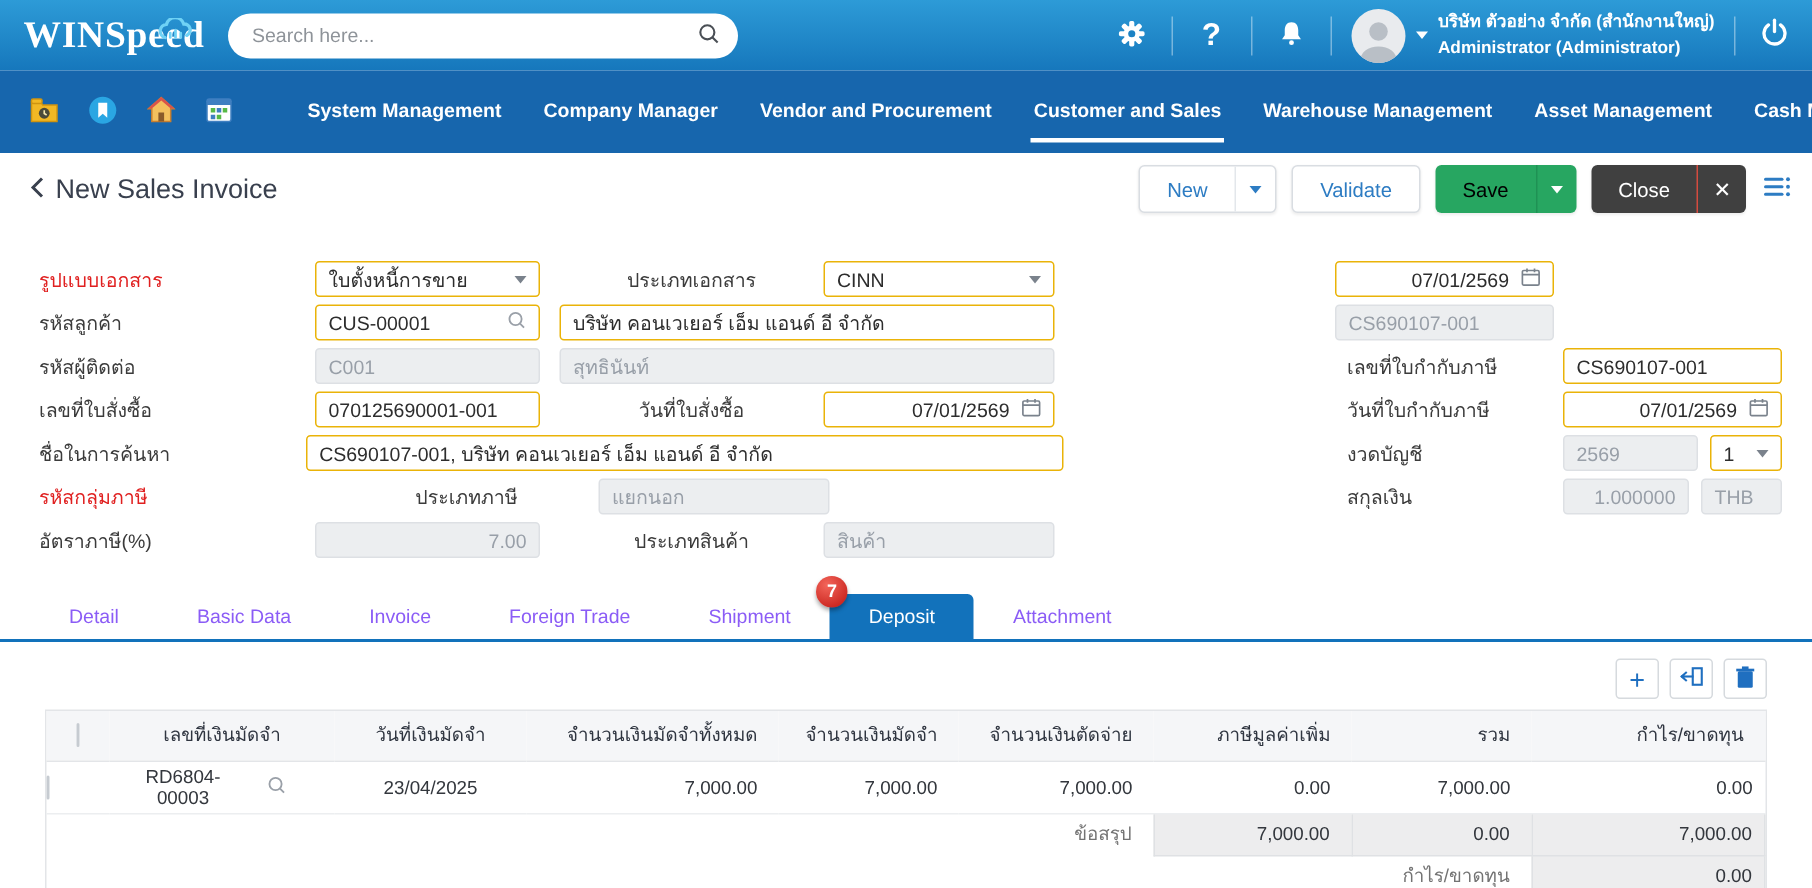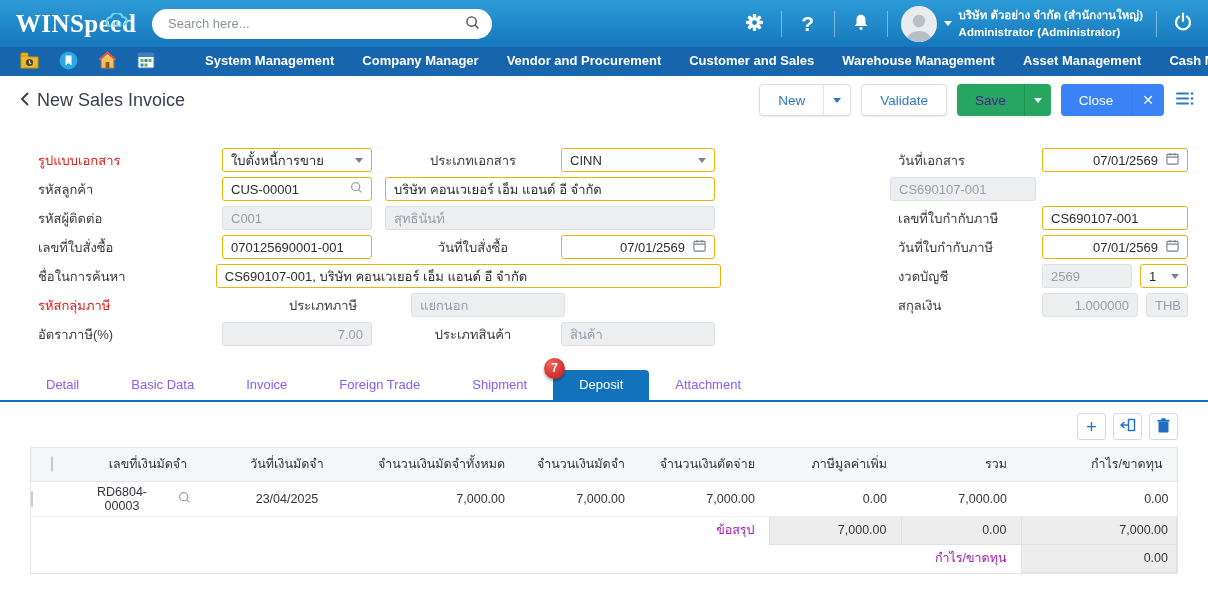--- a/index.html
+++ b/index.html
@@ -21,46 +21,46 @@
   .top-right { margin-left:auto; display:flex; align-items:center; padding-right:12px; color:#fff; }
   .tdiv { width:1px; height:26px; background:rgba(255,255,255,.4); margin:0 13px; }
   .hicon { width:26px; text-align:center; cursor:pointer; display:flex; justify-content:center; }
   .help-q { font-size:21px; font-weight:bold; color:#fff; line-height:1; }
   .avatar { width:36px; height:36px; border-radius:50%; background:#e9ebee; overflow:hidden; display:flex; align-items:flex-end; justify-content:center; }
   .user-block { display:flex; align-items:center; gap:7px;justify-content:center; }
   .user-text { font-size:11.5px; font-weight:bold; line-height:1.45; }
   .chev { width:0; height:0; border-left:4px solid transparent; border-right:4px solid transparent; border-top:5px solid #fff; }
 
   
-  .nav { height:29px; background:#1766ad; display:flex; align-items:center; padding:0 0 0 20px; }
+  .nav { height:55px; background:#1766ad; display:flex; align-items:center; padding:0 0 0 20px; }
   .nav-icons { display:flex; align-items:center; gap:20px; }
   .nav-div { width:1px; height:28px; background:rgba(255,255,255,.5); margin:0 18px; }
   .nav-item { color:#fff; font-size:13px; font-weight:bold; padding:0 14px; height:45px; line-height:44px; cursor:pointer; position:relative; white-space:nowrap; }
   .nav-item.active::after { content:""; position:absolute; left:12px; right:12px; bottom:2px; height:3px; background:#fff; }
 
   
   .page-header { height:48px; display:flex; align-items:center; padding:0 14px 0 20px; background:#fff; }
   .back-wrap { display:flex; align-items:center; gap:7px; cursor:pointer; }
   .page-title { font-size:18px; color:#39404e; }
   .actions { margin-left:auto; display:flex; align-items:center; gap:10px; }
   .btn { height:32px; border-radius:4px; display:flex; align-items:center; font-size:13.5px; cursor:pointer; box-shadow:0 1px 2px rgba(0,0,0,.07); }
   .btn .seg { padding:0 18px; display:flex; align-items:center; height:100%; }
   .btn .seg-arrow { padding:0 9px; display:flex; align-items:center; height:100%; }
   .btn-white { background:#fff; border:1px solid #d9dde2; color:#2d7cc3; }
   .btn-white .seg-arrow { border-left:1px solid #e3e7eb; }
   .btn-white .chevd { border-top-color:#2d7cc3; }
-  .btn-green { background:#27a661; color:#4c1d95; }
+  .btn-green { background:#27a661; color:#000000; }
   .btn-green .seg-arrow { border-left:1px solid #1f9154; }
-  .btn-red { background:#3b82f6; color:#fff; }
+  .btn-red { background:#404040; color:#fff; }
   .btn-red .seg-x { border-left:1px solid #d44b3f; padding:0 10px; height:100%; display:flex; align-items:center; font-size:14px; font-weight:bold; }
   .chevd { width:0; height:0; border-left:4px solid transparent; border-right:4px solid transparent; border-top:5px solid #fff; }
 
   
   .form-area { position:relative; height:212px; margin-top:24px; }
-  .form-left { position:absolute; left:16px; top:0; width:705px; }
+  .form-left { position:absolute; left:4px; top:0; width:705px; }
   .form-right { position:absolute; left:890px; top:0; width:298px; }
   .frow, .frrow { display:flex; align-items:center; height:24px; margin-bottom:5px; }
   .flabel { width:206px; padding-left:22px; color:#3b3b3b; }
   .frlabel { flex:1; padding-left:8px; color:#3b3b3b; }
   .req { color:#e02020; }
   .fslot1 { width:150px; display:flex; }
   .fmid { width:176px; text-align:center; margin-left:13px; color:#3b3b3b; }
   .fslot2 { width:154px; display:flex; }
   .fwide { width:330px; margin-left:13px; display:flex; }
   .ffull { width:523px; display:flex; }
@@ -95,21 +95,21 @@
   thead th { background:#f5f6f8; height:33px; font-weight:normal; color:#2f3540; border-bottom:1px solid #e3e5e8; }
   th.center { text-align:center; }
   th.num, td.num { text-align:right; padding-right:14px; }
   tbody td { height:35px; }
   tr.data-row td { border-bottom:1px solid #eceef0; color:#33373d; }
   .cb { width:15px; height:15px; border:1px solid #c6cbd1; border-radius:2px; background:#fff; margin:0 auto; cursor:pointer; }
   .cell-flex { display:flex; align-items:center; padding:0 8px 0 18px; }
   .cell-flex span { flex:1; text-align:center; }
   td.center { text-align:center; }
   tr.sum td { height:28px; }
-  td.sumlabel { text-align:right; padding-right:14px; color:#a21caf; }
+  td.sumlabel { text-align:right; padding-right:14px; color:#737373; }
   td.sumcell { background:#ededee; border:1px solid #dfe1e4; text-align:right; padding-right:14px; color:#33373d; }
   td.pr8 { padding-right:8px; }
 </style>
 </head>
 <body>
 
 <div class="page">
 
   <div class="header">
     <div class="logo">
@@ -391,21 +391,20 @@
               <span>สินค้า</span>
             </div>
           </div>
       </div>
 
     </div>
 
     <div class="form-right">
 
       <div class="frrow">
-        <div class="frlabel">วันที่เอกสาร</div>
         <div class="frfield">
             <div class="inp date">
               <span>07/01/2569</span>
               <span><svg width="13" height="13" viewBox="0 0 14 14">
                   <rect x="1" y="2.5" width="12" height="10.5" rx="1" fill="none" stroke="#7a828c" stroke-width="1.2"></rect>
                   <line x1="1" y1="5.5" x2="13" y2="5.5" stroke="#7a828c" stroke-width="1.2"></line>
                   <line x1="4.3" y1="1" x2="4.3" y2="3.8" stroke="#7a828c" stroke-width="1.2"></line>
                   <line x1="9.7" y1="1" x2="9.7" y2="3.8" stroke="#7a828c" stroke-width="1.2"></line>
                 </svg></span>
             </div>
@@ -453,21 +452,21 @@
           <div class="sel grow">
               <span>1</span>
               <span class="chevd"></span>
             </div>
         </div>
       </div>
 
       <div class="frrow">
         <div class="frlabel">สกุลเงิน</div>
         <div class="frfield" style="gap:8px;">
-          <div class="inp disabled num" style="width:96px;">
+          <div class="inp disabled num" style="width:84px;">
               <span>1.000000</span>
             </div>
           <div class="inp disabled grow">
               <span>THB</span>
             </div>
         </div>
       </div>
 
     </div>
   </div>

